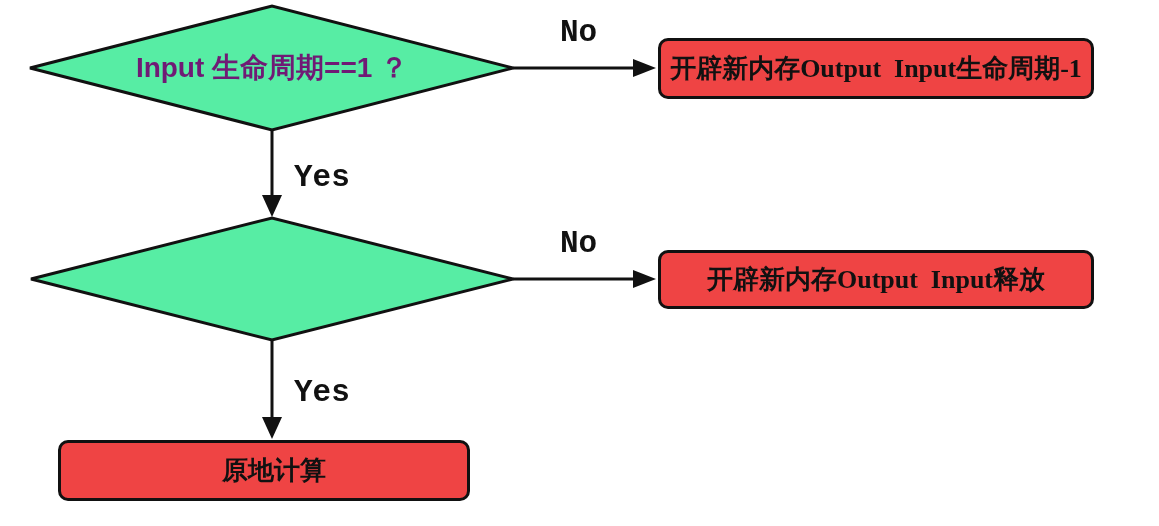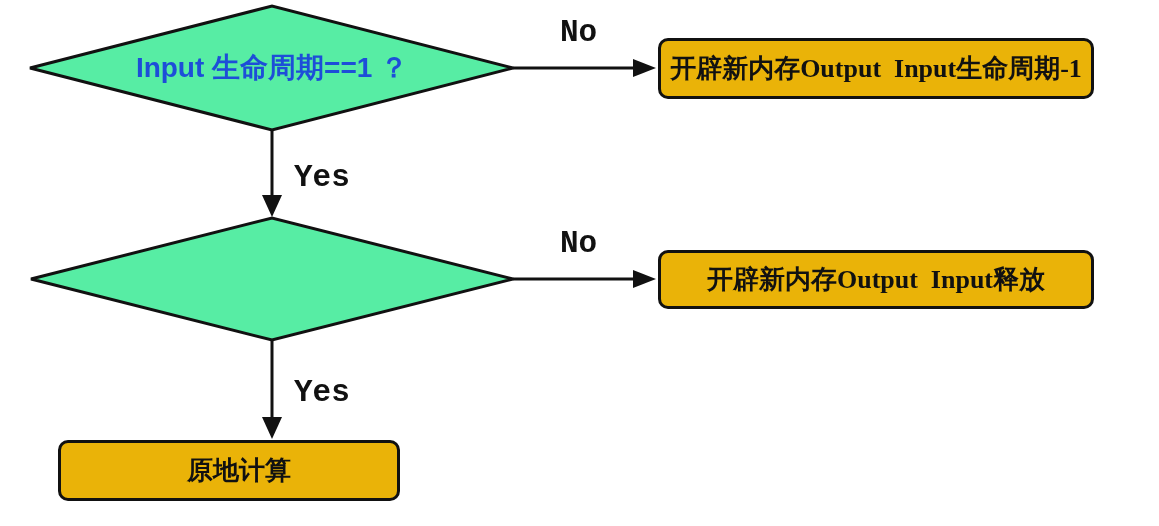--- a/index.html
+++ b/index.html
@@ -29,35 +29,35 @@
   .edge-line {
     stroke: #111111;
     stroke-width: 3;
   }
   .arrowhead {
     fill: #111111;
     stroke: none;
   }
   .label {
     position: absolute;
-    color: #1d4ed8;
+    color: #701a75;
     display: flex;
     align-items: center;
     justify-content: center;
     text-align: center;
     white-space: pre;
   }
   .diamond-label {
     font-family: "Liberation Sans", sans-serif;
     font-weight: 700;
     font-size: 28px;
   }
   .process-box {
     position: absolute;
-    background: #eab308;
+    background: #ef4444;
     border: 3px solid #111111;
     border-radius: 10px;
     box-sizing: border-box;
     display: flex;
     align-items: center;
     justify-content: center;
     color: #111111;
     white-space: pre;
   }
   .serif-box {
@@ -104,21 +104,21 @@
     <polygon class="arrowhead" points="272,439 262,417 282,417"></polygon>
   </svg>
 
   <div class="label diamond-label" style="left:62px; top:50px; width:420px; height:36px;">Input 生命周期==1 ？</div>
 
 
   <div class="process-box serif-box" style="left:658px; top:38px; width:436px; height:61px;">开辟新内存Output  Input生命周期-1</div>
 
   <div class="process-box serif-box" style="left:658px; top:250px; width:436px; height:59px;">开辟新内存Output  Input释放</div>
 
-  <div class="process-box sans-box" style="left:58px; top:440px; width:342px; height:61px;padding-left:20px;">原地计算</div>
+  <div class="process-box sans-box" style="left:58px; top:440px; width:412px; height:61px;padding-left:20px;">原地计算</div>
 
   <div class="edge-label" style="left:560px; top:17px;">No</div>
 
   <div class="edge-label" style="left:294px; top:162px;">Yes</div>
 
   <div class="edge-label" style="left:560px; top:228px;">No</div>
 
   <div class="edge-label" style="left:294px; top:377px;">Yes</div>
 
 </div>

